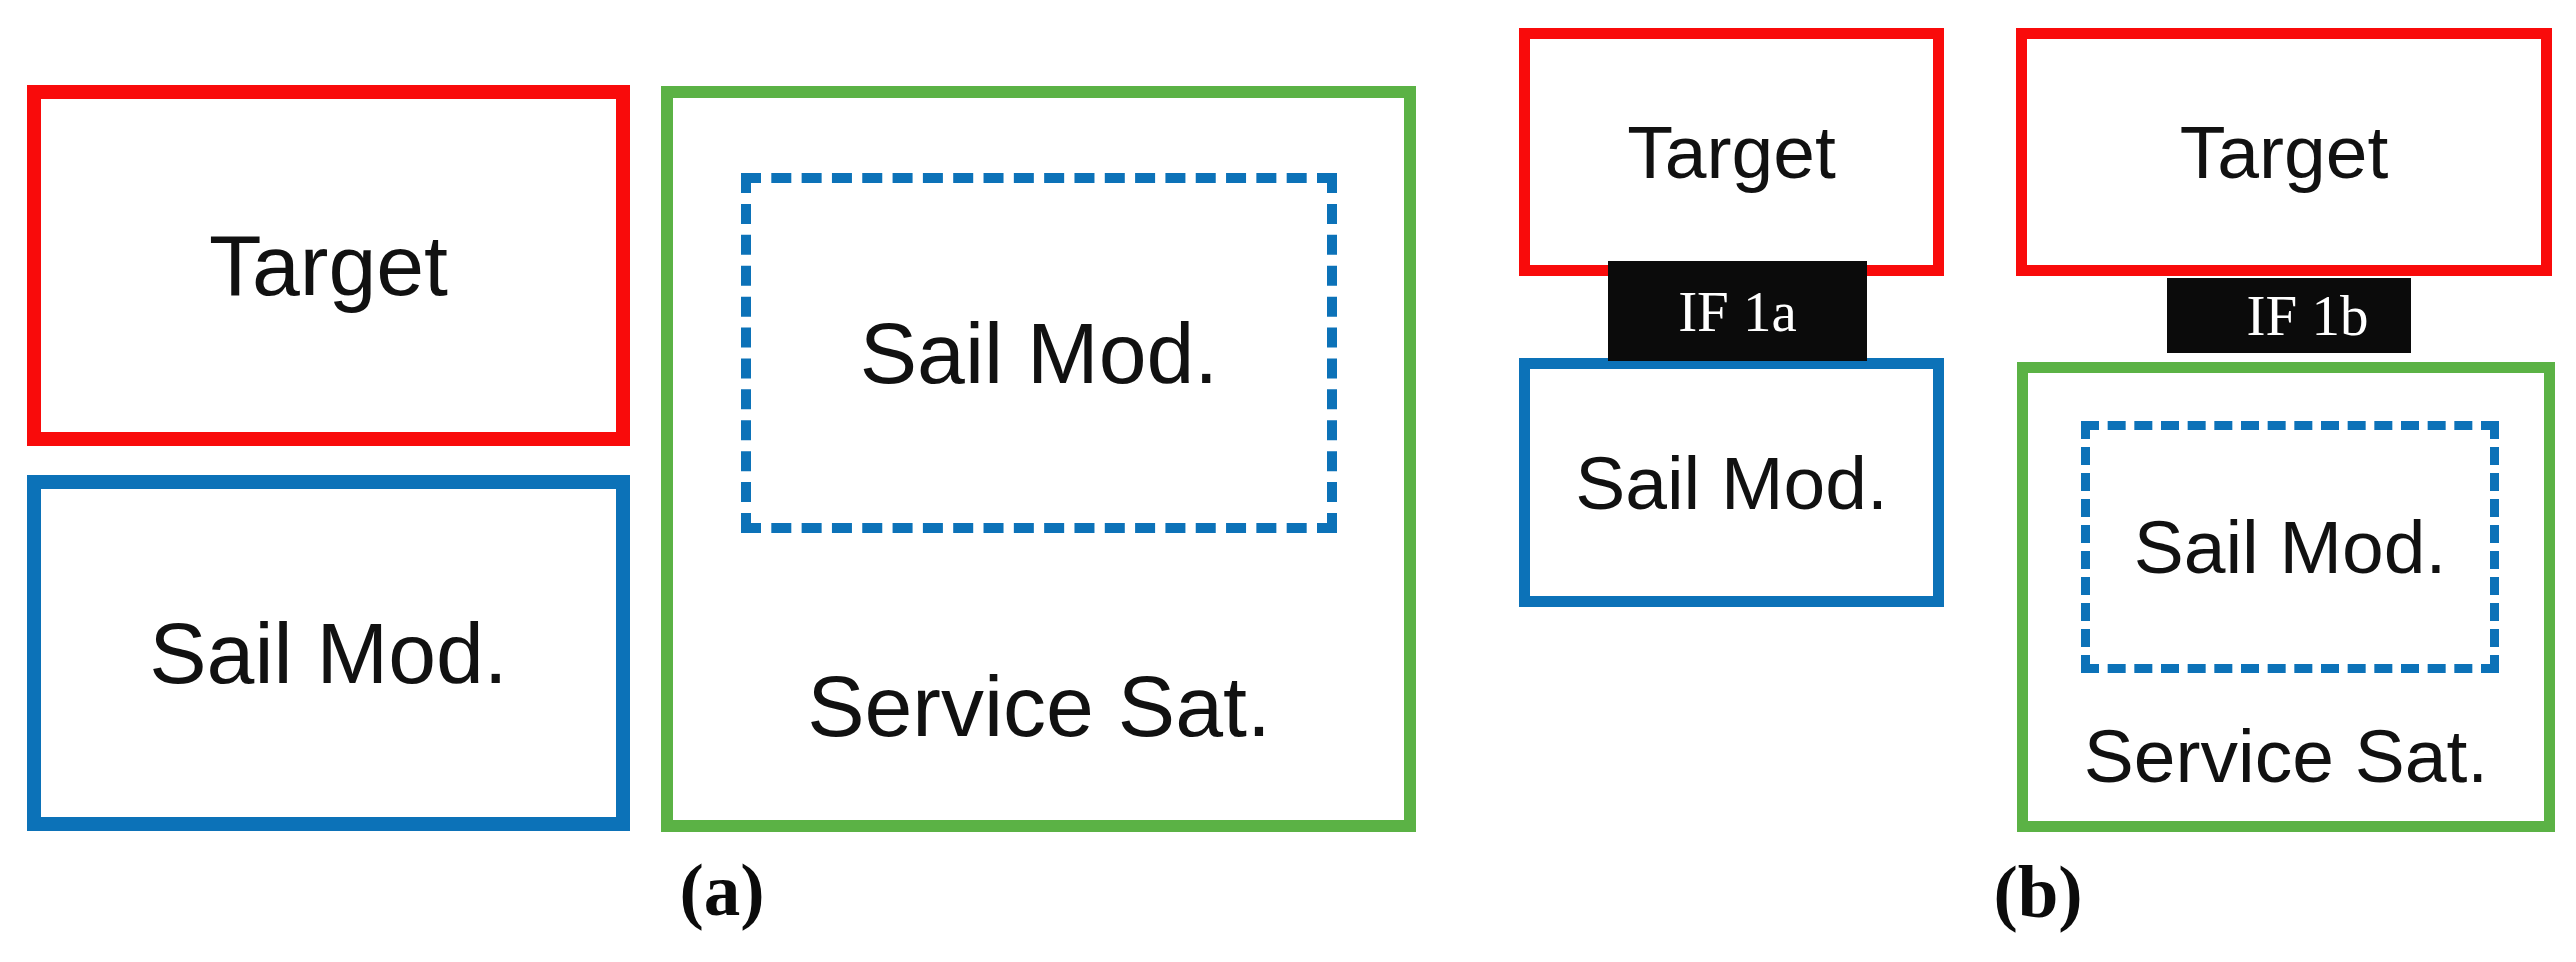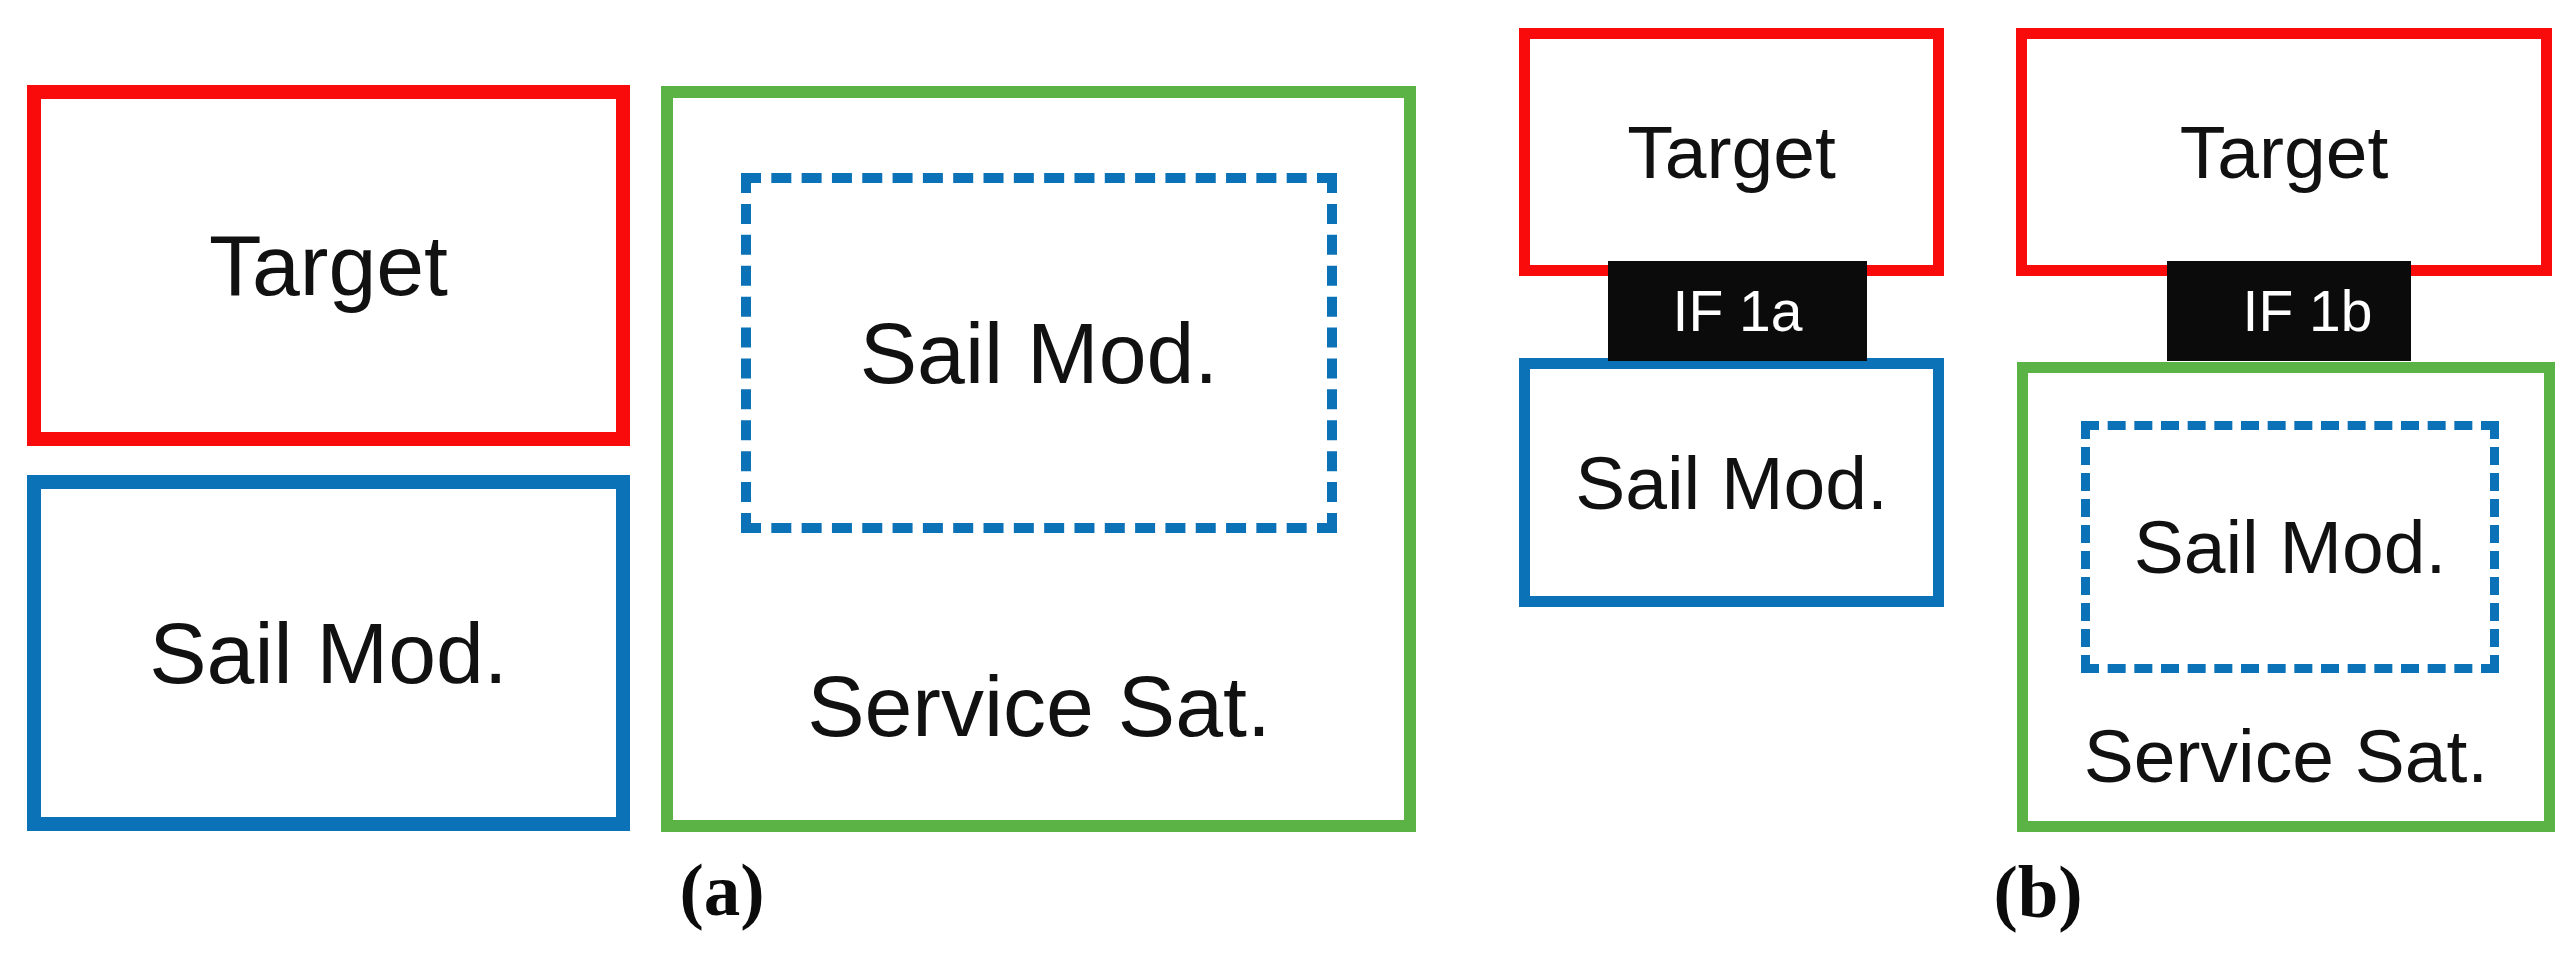--- a/index.html
+++ b/index.html
@@ -43,21 +43,21 @@
   .font-b{font-size:75px;}
   .if-box{
     position:absolute;
     box-sizing:border-box;
     background:var(--black);
     color:var(--white);
     display:flex;align-items:center;justify-content:center;
     font-size:57px;
     z-index:5;
   }
-  .if-label{color:var(--white);white-space:nowrap;}
+  .if-label{color:var(--white);white-space:nowrap;font-family:Liberation Serif, serif;}
   .free-label{
     position:absolute;
     transform:translate(-50%,-50%);
     white-space:nowrap;
   }
   .panel-caption{
     position:absolute;
     transform:translate(-50%,-50%);
     font-family:"Liberation Serif",serif;
     font-weight:bold;
@@ -106,20 +106,20 @@
   </div>
 
   <div class="box green-box-b" style="left:2017px;top:354px;width:538px;height:470px;"></div>
 
   <div class="box dashed-box-b" style="left:2081px;top:413px;width:418px;height:252px;">
     <span class="box-label font-b">Sail Mod.</span>
   </div>
 
   <span class="free-label font-b" style="left:2286px;top:756px;">Service Sat.</span>
 
-  <div class="if-box" style="left:2167px;top:261px;width:244px;height:100px;padding-left:37px;">
+  <div class="if-box" style="left:2167px;top:278px;width:244px;height:75px;padding-left:37px;">
     <span class="if-label">IF 1b</span>
   </div>
 
   <span class="panel-caption" style="left:2038px;top:893px;">(b)</span>
 
 </div>
 
 
 </body></html>

